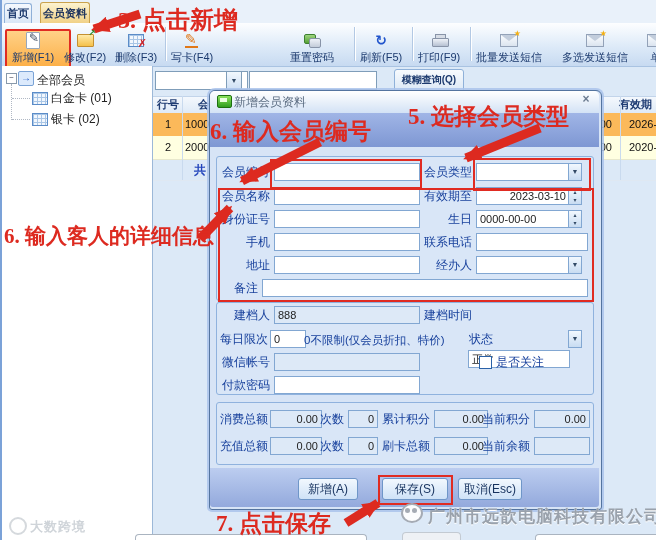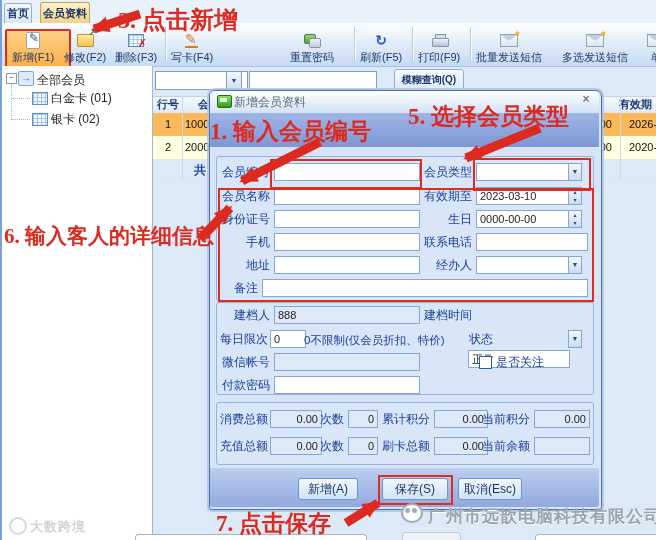--- a/index.html
+++ b/index.html
@@ -268,21 +268,21 @@
 
   <div class="lbl" style="left:214px;width:54px;top:163px;">会员编号</div>
   <div class="inp" style="left:272px;top:163px;width:138px;"></div>
   <div class="lbl" style="left:414px;width:56px;top:163px;">会员类型</div>
   <div class="inp" style="left:474px;top:163px;width:86px;"></div>
   <div class="dcbtn" style="left:566px;top:163px;">▼</div>
 
   <div class="lbl" style="left:214px;width:54px;top:187px;">会员名称</div>
   <div class="inp" style="left:272px;top:187px;width:138px;"></div>
   <div class="lbl" style="left:414px;width:56px;top:187px;">有效期至</div>
-  <div class="inp" style="left:474px;top:187px;width:86px;">2023-03-10</div>
+  <div class="inp" style="left:474px;top:187px;width:86px;text-align:right;">2023-03-10</div>
   <div class="spin" style="left:566px;top:187px;"><span>▴</span><br><span>▾</span></div>
 
   <div class="lbl" style="left:214px;width:54px;top:210px;">身份证号</div>
   <div class="inp" style="left:272px;top:210px;width:138px;"></div>
   <div class="lbl" style="left:414px;width:56px;top:210px;">生日</div>
   <div class="inp" style="left:474px;top:210px;width:86px;">0000-00-00</div>
   <div class="spin" style="left:566px;top:210px;"><span>▴</span><br><span>▾</span></div>
 
   <div class="lbl" style="left:214px;width:54px;top:233px;">手机</div>
   <div class="inp" style="left:272px;top:233px;width:138px;"></div>
@@ -343,21 +343,21 @@
   <div class="dbtn" style="left:296px;top:478px;width:58px;">新增(A)</div>
   <div class="dbtn" style="left:380px;top:478px;width:64px;">保存(S)</div>
   <div class="dbtn" style="left:456px;top:478px;width:62px;">取消(Esc)</div>
 
   <div class="redbox" style="left:268px;top:159px;width:148px;height:26px;"></div>
   <div class="redbox" style="left:471px;top:158px;width:114px;height:29px;"></div>
   <div class="redbox" style="left:216px;top:188px;width:372px;height:110px;"></div>
   <div class="redbox" style="left:376px;top:475px;width:71px;height:26px;"></div>
 
   <div class="anno" style="left:116px;top:4px;font-size:24px;">3. 点击新增</div>
-  <div class="anno" style="left:208px;top:116px;font-size:23px;">1. 输入会员编号</div>
+  <div class="anno" style="left:208px;top:116px;font-size:23px;">6. 输入会员编号</div>
   <div class="anno" style="left:406px;top:101px;font-size:23px;">5. 选择会员类型</div>
   <div class="anno" style="left:2px;top:222px;font-size:21px;">6. 输入客人的详细信息</div>
   <div class="anno" style="left:214px;top:508px;font-size:23px;">7. 点击保存</div>
 
   <svg class="arrows" width="656" height="540">
     <defs>
       <marker id="ah" markerUnits="userSpaceOnUse" markerWidth="18" markerHeight="16" refX="15" refY="8" orient="auto">
         <polygon points="0,0 18,8 0,16" fill="#dd2a20"></polygon>
       </marker>
     </defs>

